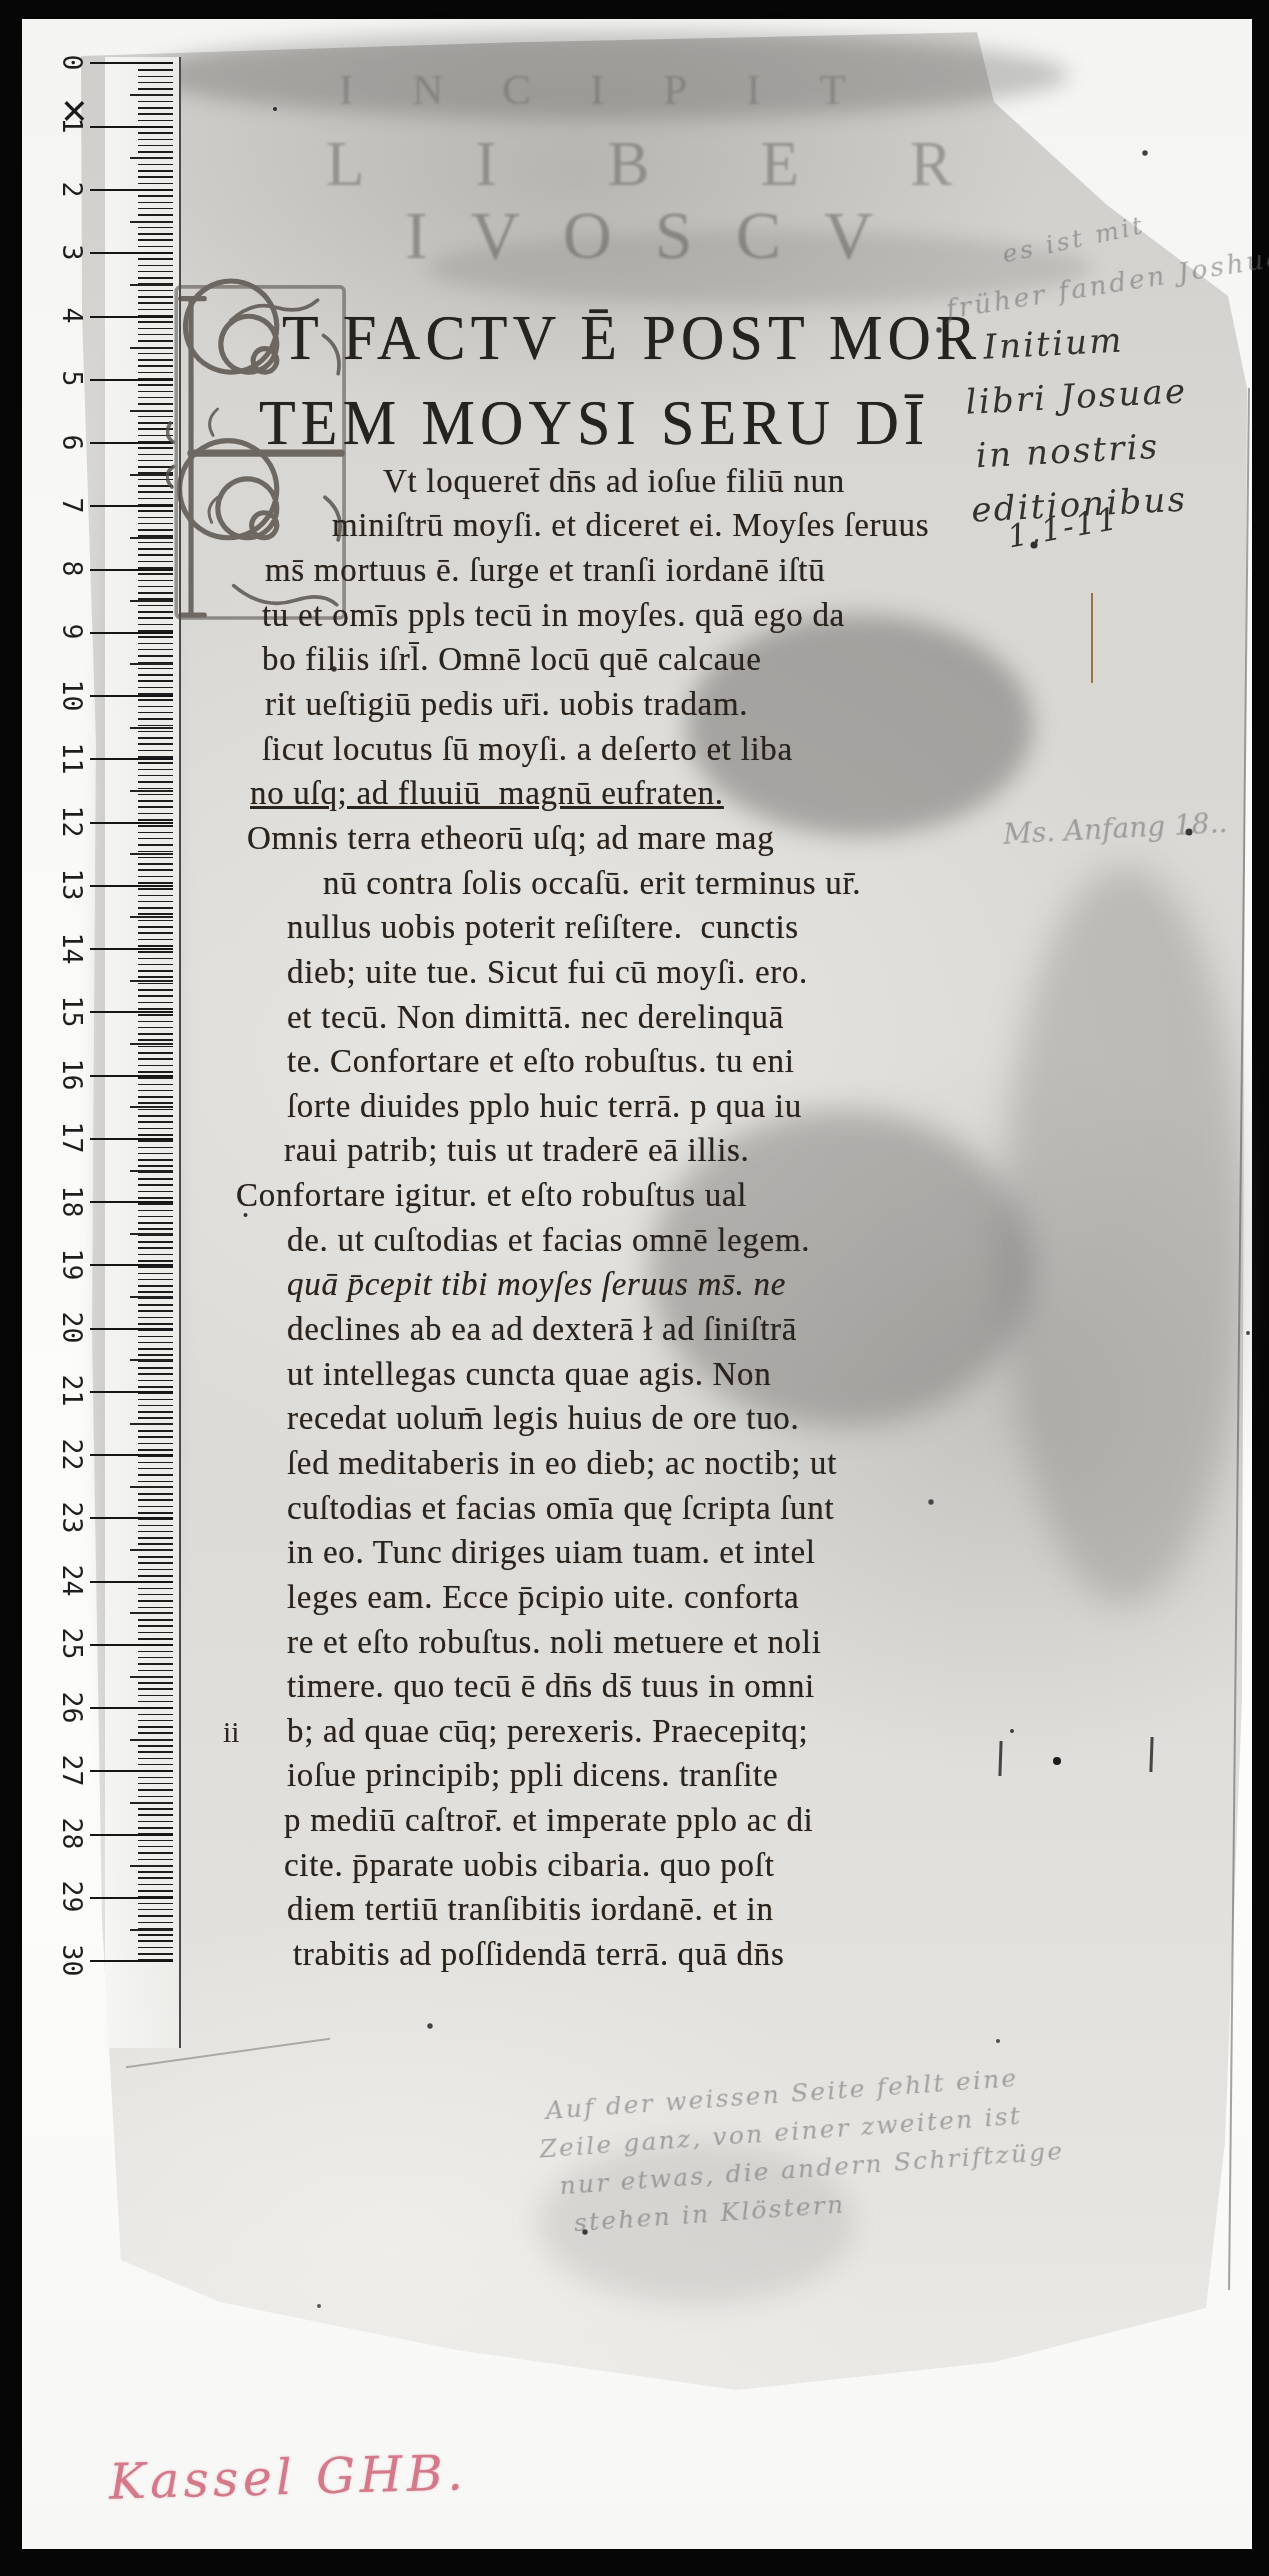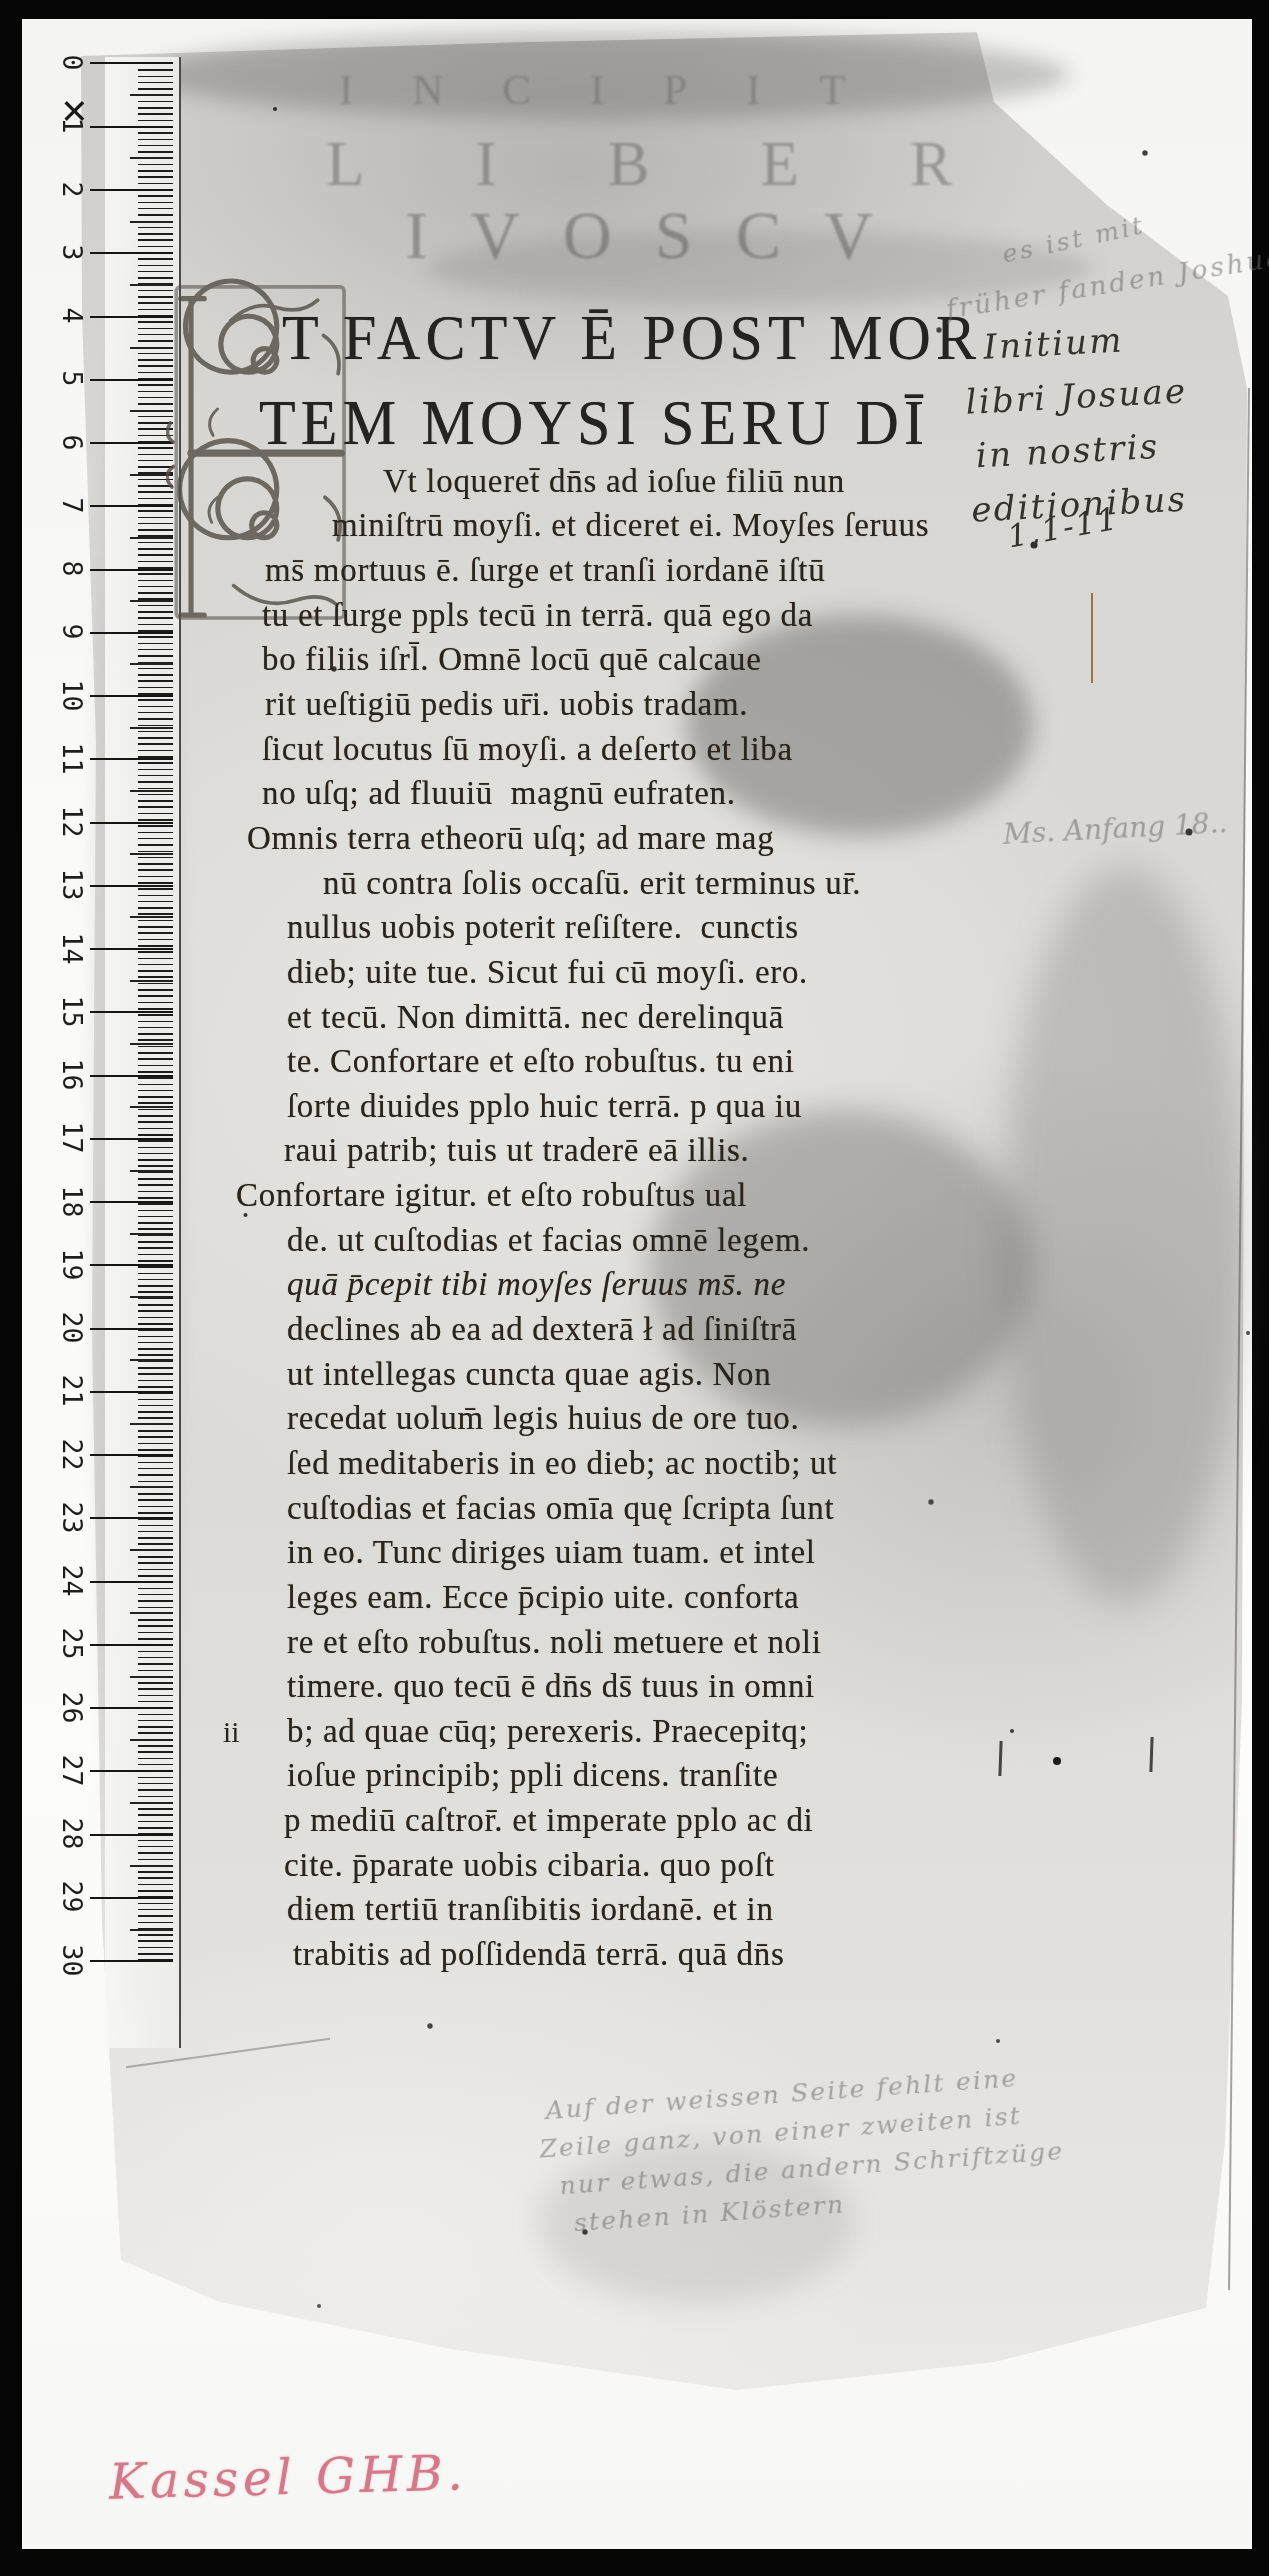--- a/index.html
+++ b/index.html
@@ -209,25 +209,25 @@
       </svg>
     </div>
 
     <div class="abs caps" style="left:260px;top:285px;">T FACTV Ē POST MOR</div>
     <div class="abs caps" style="left:237px;top:370px;">TEM MOYSI SERU DĪ</div>
 
     <div id="body-text">
         <div class="bodyline" style="left: 361px; top: 444px;">Vt loqueret̄ dn̄s ad ioſue filiū nun</div>
         <div class="bodyline" style="left: 310px; top: 488px;">miniſtrū moyſi. et diceret ei. Moyſes ſeruus</div>
         <div class="bodyline" style="left: 243px; top: 533px;">ms̄ mortuus ē. ſurge et tranſi iordanē iſtū</div>
-        <div class="bodyline" style="left: 240px; top: 578px;">tu et ſurge ppls tecū in terrā. quā ego da</div>
+        <div class="bodyline" style="left: 240px; top: 578px;">tu et omīs ppls tecū in moyſes. quā ego da</div>
         <div class="bodyline" style="left: 240px; top: 622px;">bo filiis iſrl̄. Omnē locū quē calcaue</div>
         <div class="bodyline" style="left: 243px; top: 667px;">rit ueſtigiū pedis ur̄i. uobis tradam.</div>
         <div class="bodyline" style="left: 240px; top: 712px;">ſicut locutus ſū moyſi. a deſerto et liba</div>
-        <div class="bodyline" style="left: 240px; top: 756px;">no uſq; ad fluuiū  magnū eufraten.</div>
+        <div class="bodyline" style="left: 228px; top: 756px; text-decoration: underline;">no uſq; ad fluuiū  magnū eufraten.</div>
         <div class="bodyline" style="left: 225px; top: 801px;">Omnis terra etheorū uſq; ad mare mag</div>
         <div class="bodyline" style="left: 269px; top: 846px; margin-left: 32px;">nū contra ſolis occaſū. erit terminus ur̄.</div>
         <div class="bodyline" style="left: 265px; top: 890px;">nullus uobis poterit reſiſtere.  cunctis</div>
         <div class="bodyline" style="left: 265px; top: 935px;">dieb; uite tue. Sicut fui cū moyſi. ero.</div>
         <div class="bodyline" style="left: 265px; top: 980px;">et tecū. Non dimittā. nec derelinquā</div>
         <div class="bodyline" style="left: 265px; top: 1024px;">te. Confortare et eſto robuſtus. tu eni</div>
         <div class="bodyline" style="left: 265px; top: 1069px;">ſorte diuides pplo huic terrā. p qua iu</div>
         <div class="bodyline" style="left: 262px; top: 1113px; font-family: Liberation Serif, serif;">raui patrib; tuis ut traderē eā illis.</div>
         <div class="bodyline" style="left: 214px; top: 1158px;">Confortare igitur. et eſto robuſtus ual</div>
         <div class="bodyline" style="left: 265px; top: 1203px;">de. ut cuſtodias et facias omnē legem.</div>

